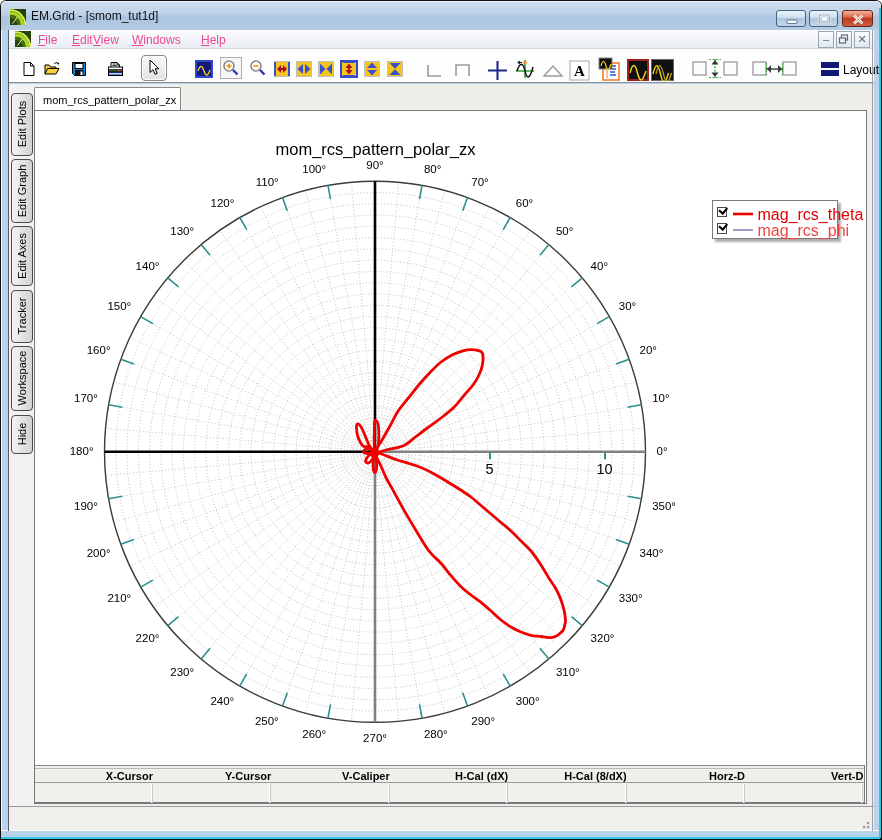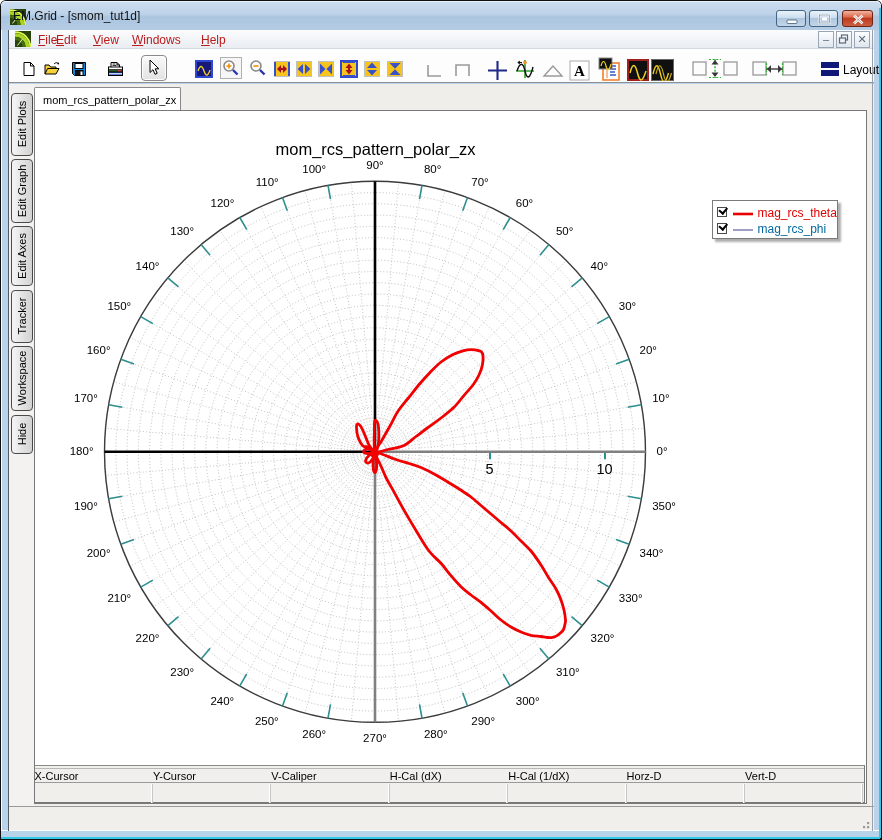--- a/index.html
+++ b/index.html
@@ -5,27 +5,27 @@
 .win{position:absolute;left:0;top:0;width:882px;height:840px;border-radius:6px 6px 0 0;background:#101010}
 .win2{position:absolute;left:1px;top:1px;width:880px;height:836.5px;border-radius:5px 5px 0 0;background:#fdfdfd}
 .win3{position:absolute;left:2px;top:2px;width:877.5px;height:835px;border-radius:4px 4px 0 0;background:#bad3ec}
 .edgecyanR{position:absolute;left:879.3px;top:8px;width:1.6px;height:830px;background:#35c6e6;z-index:6}
 .edgecyanB{position:absolute;left:1px;top:837px;width:879px;height:1.6px;background:#35c6e6;z-index:6}
 .leftline{position:absolute;left:7.5px;top:30px;width:1px;height:801px;background:#565c63;z-index:6}
 .rightline{position:absolute;left:871.5px;top:30px;width:1.2px;height:801px;background:#9aa0a6;z-index:6}
 .titlebar{position:absolute;left:1px;top:1px;width:880px;height:29px;border-radius:5px 5px 0 0;
  background:linear-gradient(#cddeef 0%,#bdd2e9 45%,#abc5e0 55%,#b4cbe4 100%);
  box-shadow:inset 0 1px 0 #e8f1f9}
-.title{position:absolute;left:13px;top:9px;font-size:12px;color:#111}
+.title{position:absolute;left:31px;top:9px;font-size:12px;color:#111}
 .capbtn{position:absolute;top:10px;height:17px;border:1px solid #46637f;border-radius:3px;
  background:linear-gradient(#e9f2fa 0%,#cddef0 45%,#aec6dd 50%,#c3d7e9 100%)}
 .capbtn.close{background:linear-gradient(#f2b3a0 0%,#dd6a4c 40%,#bf3a20 50%,#cb5f40 100%);border-color:#6e2514}
 .menubar{position:absolute;left:8px;top:30px;width:866px;height:19px;
  background:linear-gradient(#fbfcfd,#e9edf2);border-bottom:1px solid #d4d9df}
-.menu{position:absolute;top:33px;font-size:12px;color:#b91c1c}
+.menu{position:absolute;top:33px;font-size:12px;color:#ec4899}
 .menu u{text-decoration:underline}
 .mdibtn{position:absolute;top:31px;width:16px;height:17px;border:1px solid #9aa6b6;
  background:linear-gradient(#fdfeff,#dfe6ee);color:#5a6a7a;font-size:11px;text-align:center;line-height:15px}
 .toolbar{position:absolute;left:8px;top:49px;width:866px;height:34px;background:#fdfdfd;border-bottom:1px solid #8e8e8e}
 .client{position:absolute;left:8px;top:84px;width:866px;height:722px;background:#efeeea}
 .sidecol{position:absolute;left:0;top:0;width:25.5px;height:722px;background:#f3f2f0}
 .tabstrip{position:absolute;left:26px;top:0px;width:840px;height:26px;background:#efeeea}
 .tab{position:absolute;left:26px;top:2.5px;width:146.5px;height:24px;background:#fff;
  border:1px solid #898989;border-bottom:none;border-radius:2px 2px 0 0;font-size:11px;
  padding:6px 0 0 8px;color:#000}
@@ -35,24 +35,24 @@
 .sbtn span{position:absolute;display:block;left:50%;top:50%;transform:translate(-50%,-50%) rotate(-90deg);
  font-size:11px;color:#000;white-space:nowrap}
 .chart-title{position:absolute;left:341px;top:28.5px;transform:translateX(-50%);font-size:16.5px;color:#000;white-space:nowrap}
 .legend{position:absolute;left:677px;top:88.5px;width:126px;height:39.5px;background:#fff;
  border:1.5px solid #7a7a7a;box-shadow:2.5px 2.5px 2px rgba(120,120,120,.6)}
 .lrow{position:absolute;left:4px;height:14px;font-size:12px;white-space:nowrap}
 .cbx{position:absolute;left:0;top:1px;width:10.8px;height:10.8px;border:1.2px solid #4a4a4a;background:#fff}
 .cbx:after{content:"";position:absolute;left:1.5px;top:-1px;width:6px;height:3.5px;border:2px solid #000;
  border-top:none;border-right:none;transform:rotate(-50deg)}
 .lline{position:absolute;left:16px;top:6px;width:20px}
-.ltext{position:absolute;left:41px;top:0;font-size:12px}
+.ltext{position:absolute;left:41px;top:0;font-size:16px}
 .ctable{position:absolute;left:-1px;top:654px;width:831px;height:38px;background:#f0efec;border:1px solid #787878;border-top:1px solid #8a8a8a}
 .throw{position:absolute;left:0;top:2px;width:100%;height:15px;border-top:1px solid #b8b8b8;border-bottom:1px solid #9a9a9a;display:flex}
-.th{flex:1;font-size:11px;font-weight:normal;text-align:left;padding-top:1px}
+.th{flex:1;font-size:11px;font-weight:bold;text-align:right;padding-top:1px}
 .tdrow{position:absolute;left:0;top:18px;width:100%;height:19px;display:flex}
 .td{flex:1;border-right:1px solid #c6c6c6;box-shadow:inset -1px 0 0 #fff}
 .statusbar{position:absolute;left:8px;top:806px;width:866px;height:25px;background:#f0efec;border-top:1px solid #9a9a9a}
 .bstrip{position:absolute;left:1px;top:829.5px;width:880px;height:7.5px;
  background:#b7d3ea;border-top:1.5px solid #fdfdfd}
 .grip{position:absolute;right:3px;top:12px;width:11px;height:11px}
 </style></head><body>
 <div class="win"></div>
 <div class="win2"></div>
 <div class="win3"></div>
@@ -83,21 +83,21 @@
     </svg></div>
 <div class="menubar"></div>
 <svg style="position:absolute;left:15px;top:31px" width="16" height="16" viewBox="0 0 16 16">
     <rect width="16" height="16" fill="#27420a"></rect>
     <circle cx="0.5" cy="16" r="14.8" fill="none" stroke="#e4f655" stroke-width="1.8"></circle>
     <circle cx="0.5" cy="16" r="12" fill="none" stroke="#a8d422" stroke-width="3.6"></circle>
     <circle cx="0.5" cy="16" r="8.5" fill="none" stroke="#466e0d" stroke-width="3"></circle>
     <path d="M2.5 14.5L7.5 8" stroke="#f4fbda" stroke-width="0.9" fill="none"></path>
   </svg>
 <div class="menu" style="left:38px"><u>F</u>ile</div>
-<div class="menu" style="left:56px"><u>E</u>dit</div>
+<div class="menu" style="left:72px"><u>E</u>dit</div>
 <div class="menu" style="left:93px"><u>V</u>iew</div>
 <div class="menu" style="left:132px"><u>W</u>indows</div>
 <div class="menu" style="left:201px"><u>H</u>elp</div>
 <div class="mdibtn" style="left:818px">–</div>
 <div class="mdibtn" style="left:836px"><svg width="14" height="15">
       <rect x="4.5" y="3" width="6" height="5" fill="none" stroke="#5a6a7a" stroke-width="1.2"></rect>
       <rect x="2.5" y="6" width="6" height="5" fill="#eef2f6" stroke="#5a6a7a" stroke-width="1.2"></rect>
     </svg></div>
 <div class="mdibtn" style="left:854px">✕</div>
 <div class="toolbar">
@@ -471,30 +471,30 @@
           <svg class="lline" width="20" height="4">
             <path d="M0 2h20" stroke="#e80000" stroke-width="2.6"></path>
           </svg>
           <span class="ltext" style="color:#e00000">mag_rcs_theta</span>
         </div>
       <div class="lrow" style="top:21.5px">
           <span class="cbx"></span>
           <svg class="lline" width="20" height="4">
             <path d="M0 2h20" stroke="#8888b8" stroke-width="1.6"></path>
           </svg>
-          <span class="ltext" style="color:#0369a1">mag_rcs_phi</span>
+          <span class="ltext" style="color:#ef4444">mag_rcs_phi</span>
         </div>
     </div>
     <div class="ctable">
       <div class="throw">
           <div class="th">X-Cursor</div>
           <div class="th">Y-Cursor</div>
           <div class="th">V-Caliper</div>
           <div class="th">H-Cal (dX)</div>
-          <div class="th">H-Cal (1/dX)</div>
+          <div class="th">H-Cal (8/dX)</div>
           <div class="th">Horz-D</div>
           <div class="th">Vert-D</div>
         </div>
       <div class="tdrow">
           <div class="td"></div>
           <div class="td"></div>
           <div class="td"></div>
           <div class="td"></div>
           <div class="td"></div>
           <div class="td"></div>

